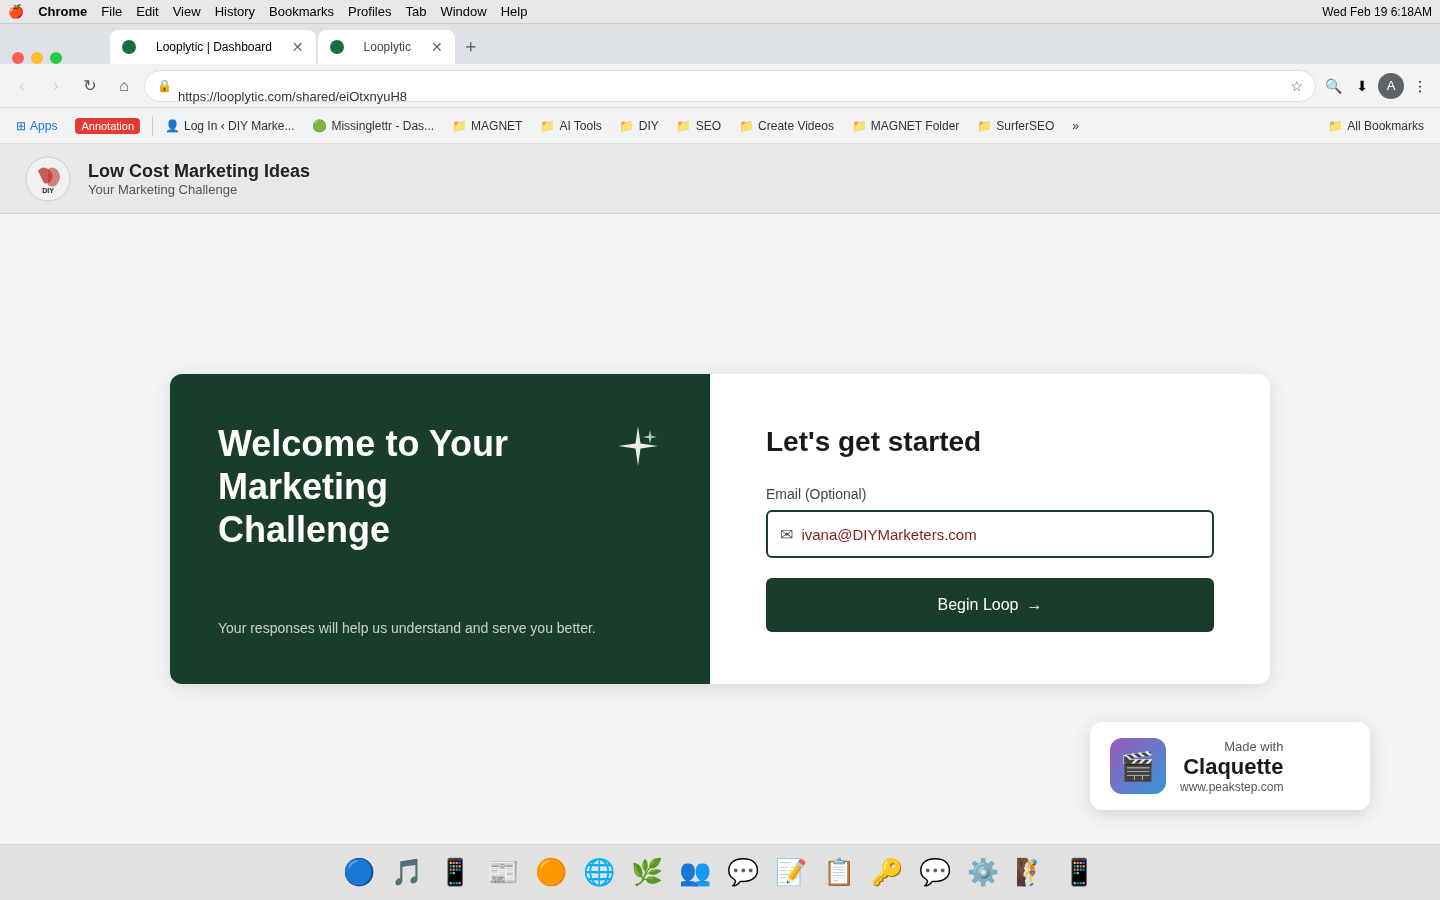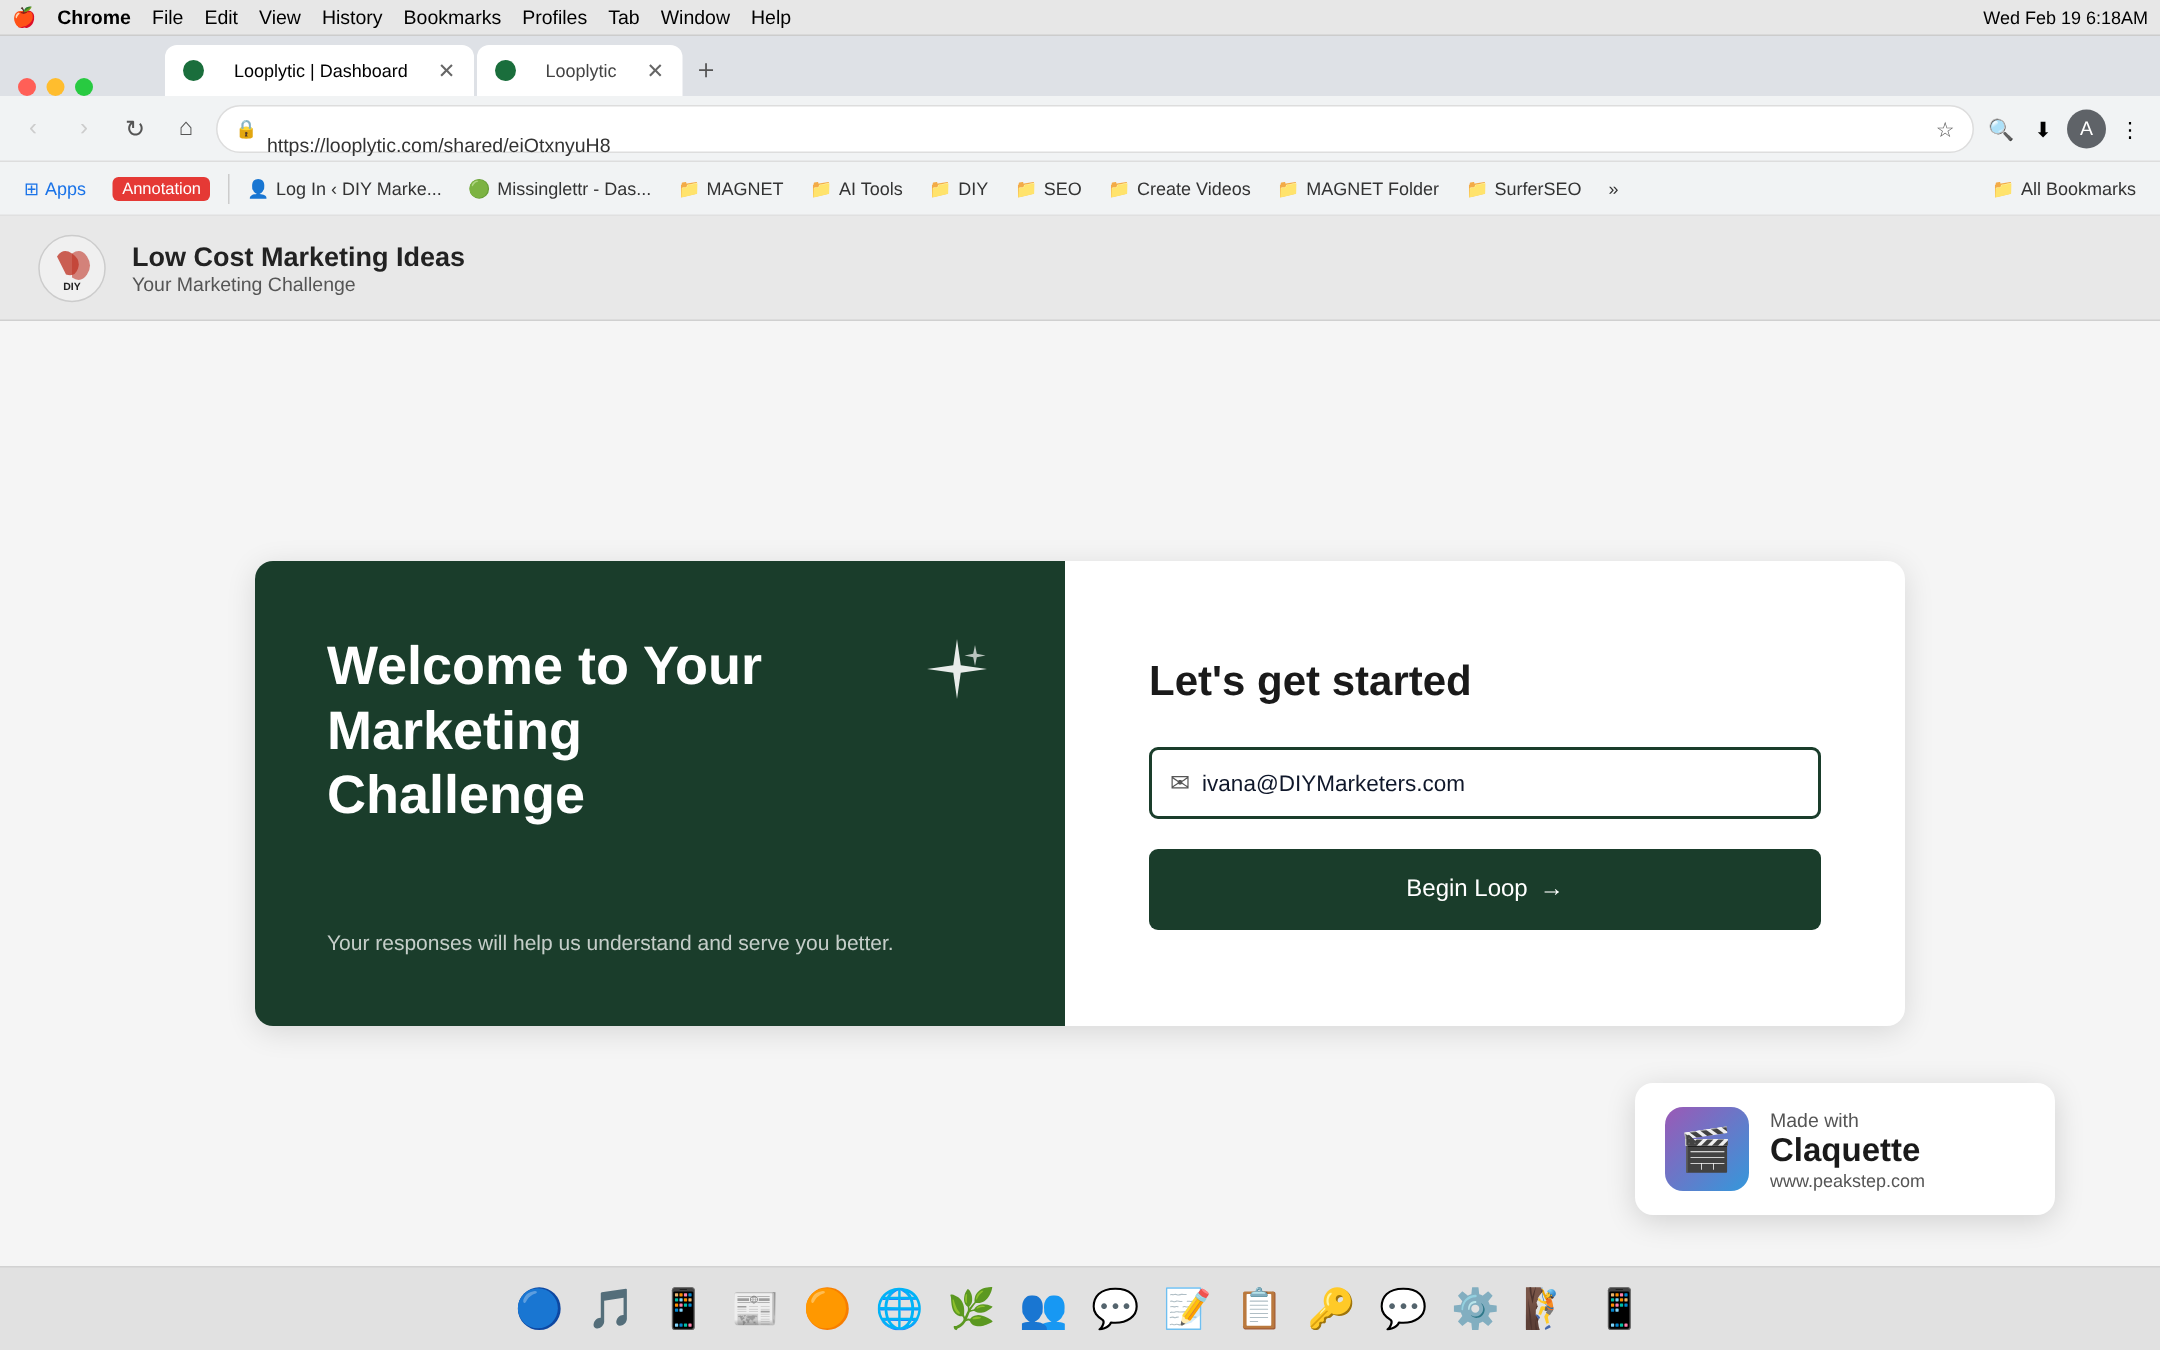--- a/index.html
+++ b/index.html
@@ -216,21 +216,21 @@
       gap: 8px;
       margin-bottom: 20px;
       background: #fff;
     }
     .email-icon { font-size: 16px; color: #555; flex-shrink: 0; }
     .email-input {
       flex: 1;
       border: none;
       outline: none;
       font-size: 15px;
-      color: #0f172a;
+      color: #7f1d1d;
       background: transparent;
     }
     .begin-btn {
       width: 100%;
       height: 54px;
       background: #1a3d2b;
       color: #fff;
       border: none;
       border-radius: 6px;
       font-size: 16px;
@@ -256,21 +256,21 @@
       box-shadow: 0 4px 20px rgba(0,0,0,0.15);
       min-width: 280px;
     }
     .claquette-logo {
       width: 56px; height: 56px;
       border-radius: 12px;
       background: linear-gradient(135deg, #9b59b6, #3498db);
       display: flex; align-items: center; justify-content: center;
       font-size: 28px;
     }
-    .claquette-text { display: flex; flex-direction: column; }
+    .claquette-text { display: flex; flex-direction: column; align-items: flex-end; }
     .claquette-made { font-size: 13px; color: #555; }
     .claquette-name { font-size: 22px; font-weight: 700; color: #1a1a1a; }
     .claquette-url { font-size: 12px; color: #555; }
 
     
     .dock {
       position: absolute;
       bottom: 0;
       left: 0;
       right: 0;
@@ -452,20 +452,21 @@
         </svg>
       </div>
       <div>
         <p class="subtitle-text">Your responses will help us understand and serve you better.</p>
       </div>
     </div>
 
     <div class="right-panel">
       <h2 class="right-title">Let's get started</h2>
 
+      <label class="field-label">Email (Optional)</label>
       <div class="email-input-wrapper">
         <span class="email-icon">✉</span>
         <input type="email" class="email-input" value="ivana@DIYMarketers.com" placeholder="Enter your email" style="">
       </div>
 
       <button class="begin-btn">
         <span>Begin Loop</span>
         <span>→</span>
       </button>
     </div>

